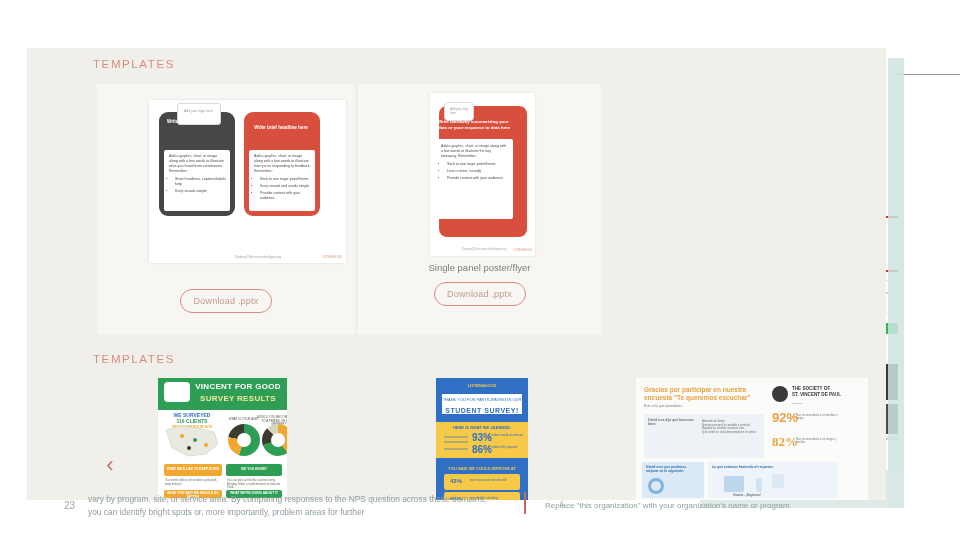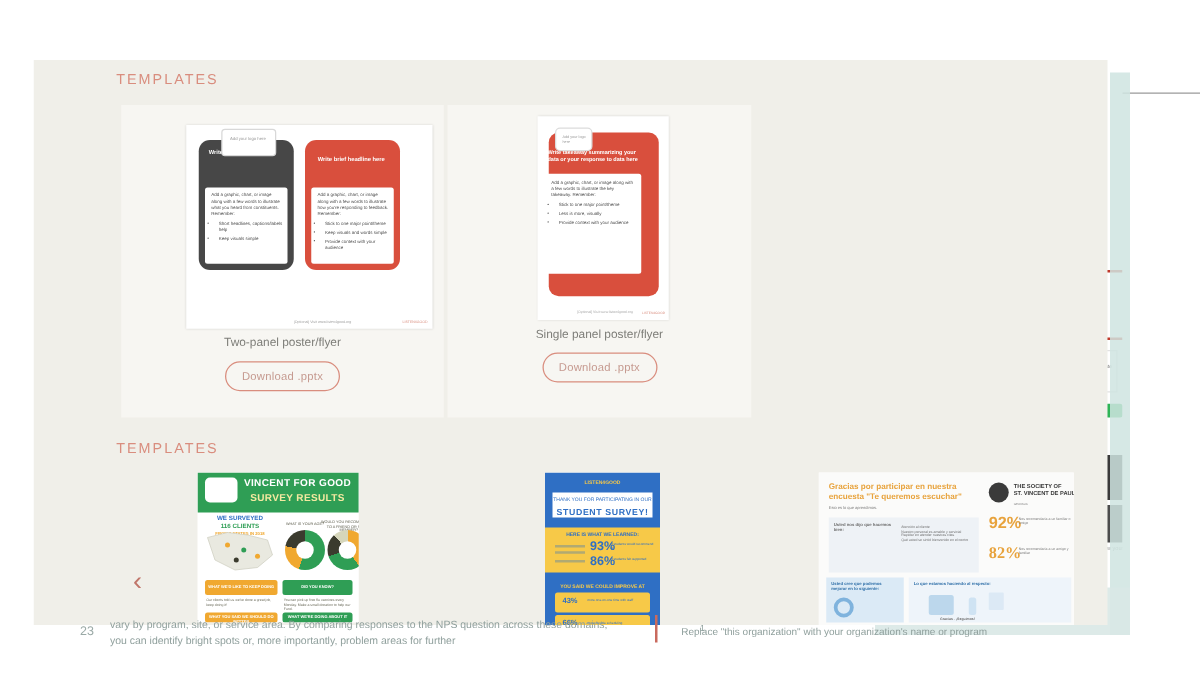--- a/index.html
+++ b/index.html
@@ -204,21 +204,21 @@
   .t1-fmark {
     position: absolute; right: 3px; bottom: 4px;
     font-size: 2.6px; color: #d98d7e; text-align: right; line-height: 3.2px;
   }
 
   
   .ex-strip { position: absolute; left: 0; top: 330px; width: 859px; height: 122px; }
   .ex-item { position: absolute; top: 0; background: #fff; overflow: hidden; }
   .ex1 { left: 131px; width: 129px; height: 120px; }
   .ex2 { left: 409px; width: 92px; height: 122px; }
-  .ex3 { left: 628px; width: 204px; height: 122px; }
+  .ex3 { left: 609px; width: 232px; height: 122px; }
 
   .nav-prev {
     position: absolute; left: 72px; top: 404px; width: 22px; height: 26px;
     display: flex; align-items: center; justify-content: center;
     color: #c0766a; font-size: 22px; line-height: 1; cursor: pointer;
   }
 
   
   .g-head { position:absolute; left:0; top:0; width:100%; height:32px; background:#2f9e55; }
   .g-bub { position:absolute; left:6px; top:4px; width:26px; height:20px; background:#fff; border-radius:4px; }
@@ -388,21 +388,20 @@
               <ul>
                 <li>Stick to one major point/theme</li>
                 <li>Keep visuals and words simple</li>
                 <li>Provide context with your audience</li>
               </ul>
             </div>
           </div>
           <div class="t2-foot">[Optional] Visit www.listen4good.org</div>
           <div class="t2-fmark">LISTEN4GOOD</div>
         </div>
-        <div class="tpl-caption two">Two-panel poster/flyer</div>
         <div class="dl-btn two">Download .pptx</div>
       </div>
 
       <div class="tpl-card right">
         <div class="tpl-thumb one">
           <div class="t1-logo">Add your logo here</div>
           <div class="t1-red"></div>
           <div class="t1-head">Write takeaway summarizing your data or your response to data here</div>
           <div class="t1-body">
             <span>Add a graphic, chart, or image along with a few words to illustrate the key takeaway.  Remember:</span>

